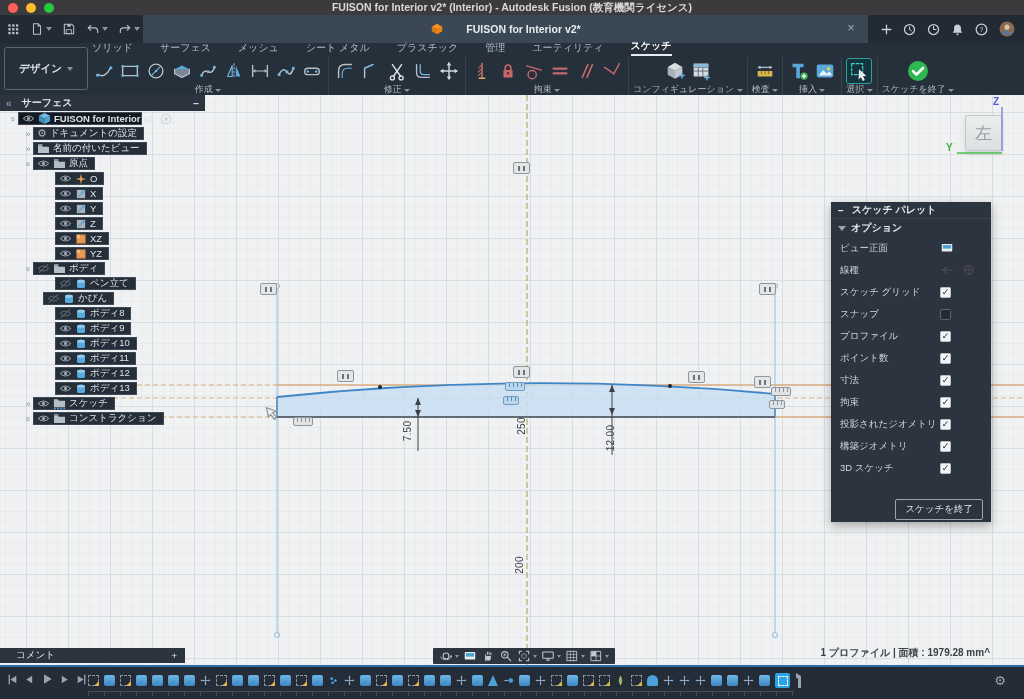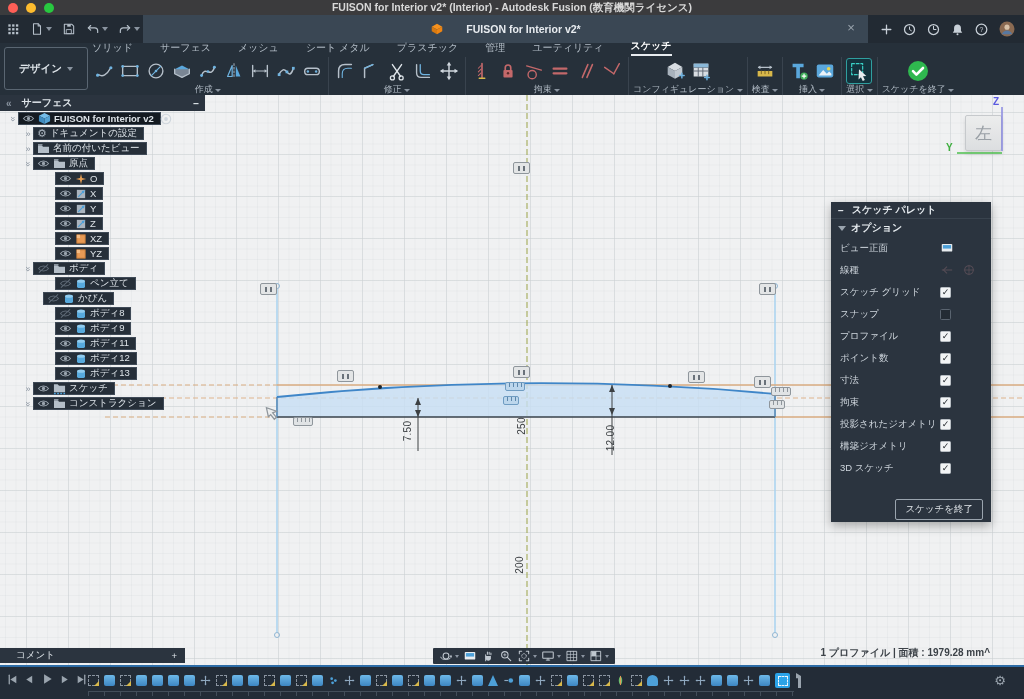--- a/index.html
+++ b/index.html
@@ -58,21 +58,21 @@
 
   
   #browser{position:absolute;left:0;top:0;width:205px;z-index:5;font-size:9.5px;}
   #browser-header{height:16px;background:#2b343f;color:#dfe5ea;display:flex;align-items:center;padding:0 6px;font-weight:bold;font-size:10px;}
   #browser-header .sp{flex:1;}
   #tree{position:relative;}
   .trow{height:15px;display:flex;align-items:center;}
   .expand{width:10px;text-align:center;color:#8a94a0;font-size:9px;line-height:10px;flex:none;}
   .expand.open{transform:rotate(90deg);}
   .pill{height:13px;display:flex;align-items:center;gap:3px;background:#262f39;border:1px solid #3f4a57;padding:0 6px 0 3px;color:#dde3e8;white-space:nowrap;}
-  .pill.root{background:#141a21;font-weight:bold;width:143px;}
+  .pill.root{background:#141a21;font-weight:bold;width:124px;}
   .pill .sp{flex:1;}
   .ticon{display:flex;align-items:center;flex:none;}
 
   
   #palette{position:absolute;left:831px;top:107px;width:160px;height:320px;background:#2b343f;z-index:5;box-shadow:0 4px 10px rgba(0,0,0,.3);display:flex;flex-direction:column;}
   #palette-header{height:17px;display:flex;align-items:center;gap:8px;padding:0 7px;color:#e6ebef;font-size:10px;font-weight:bold;border-bottom:1px solid #39434e;}
   #palette-section{height:18px;display:flex;align-items:center;gap:5px;padding:0 7px;color:#e6ebef;font-size:10px;font-weight:bold;}
   .psec-caret{width:0;height:0;border-left:4px solid transparent;border-right:4px solid transparent;border-top:5px solid #9aa4ae;}
   #palette-rows{flex:1;}
   .prow{height:22px;display:flex;align-items:center;padding:0 9px;color:#cfd6dd;font-size:9.5px;}
@@ -837,20 +837,38 @@
                   <path d="M1.5 6C4 2.5 10 2.5 12.5 6 10 9.5 4 9.5 1.5 6Z" fill="none" stroke="#9aa4ae" stroke-width="1.1"></path>
                   <circle cx="7" cy="6" r="1.8" fill="#9aa4ae"></circle>
                 </svg>
               </span>
               <span class="ticon">
                 <svg width="12" height="12" viewBox="0 0 12 12">
                   <rect x="2" y="3" width="8" height="7" rx="1.4" fill="#58aadd"></rect>
                   <ellipse cx="6" cy="3.2" rx="4" ry="1.6" fill="#90cbee"></ellipse>
                 </svg>
               </span>
+              <span>ボディ10</span>
+            </div>
+          </div>
+          <div class="trow" style="padding-left: 45px;">
+            <span class="expand"></span>
+            <div class="pill">
+              <span class="ticon">
+                <svg width="13" height="11" viewBox="0 0 14 12">
+                  <path d="M1.5 6C4 2.5 10 2.5 12.5 6 10 9.5 4 9.5 1.5 6Z" fill="none" stroke="#9aa4ae" stroke-width="1.1"></path>
+                  <circle cx="7" cy="6" r="1.8" fill="#9aa4ae"></circle>
+                </svg>
+              </span>
+              <span class="ticon">
+                <svg width="12" height="12" viewBox="0 0 12 12">
+                  <rect x="2" y="3" width="8" height="7" rx="1.4" fill="#58aadd"></rect>
+                  <ellipse cx="6" cy="3.2" rx="4" ry="1.6" fill="#90cbee"></ellipse>
+                </svg>
+              </span>
               <span>ボディ11</span>
             </div>
           </div>
           <div class="trow" style="padding-left: 45px;">
             <span class="expand"></span>
             <div class="pill">
               <span class="ticon">
                 <svg width="13" height="11" viewBox="0 0 14 12">
                   <path d="M1.5 6C4 2.5 10 2.5 12.5 6 10 9.5 4 9.5 1.5 6Z" fill="none" stroke="#9aa4ae" stroke-width="1.1"></path>
                   <circle cx="7" cy="6" r="1.8" fill="#9aa4ae"></circle>

